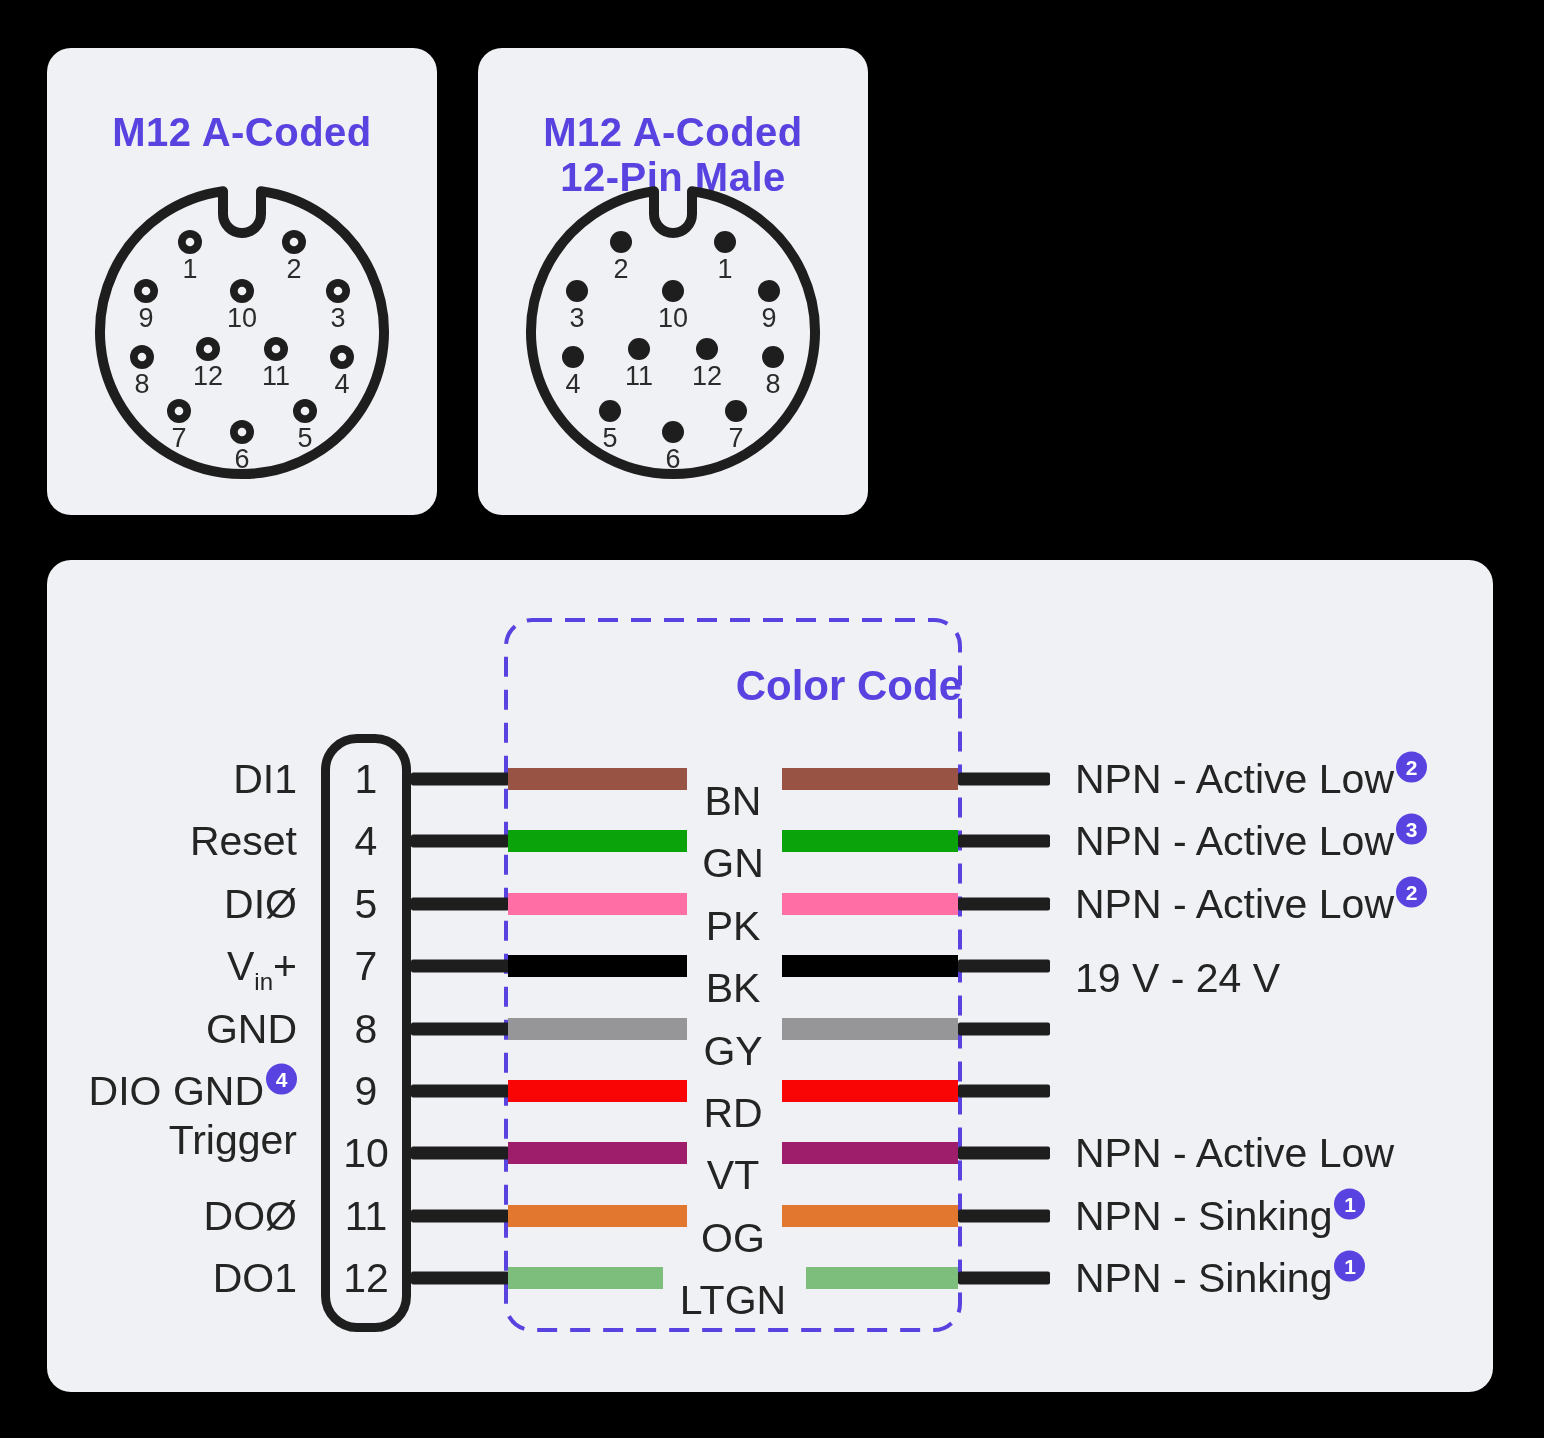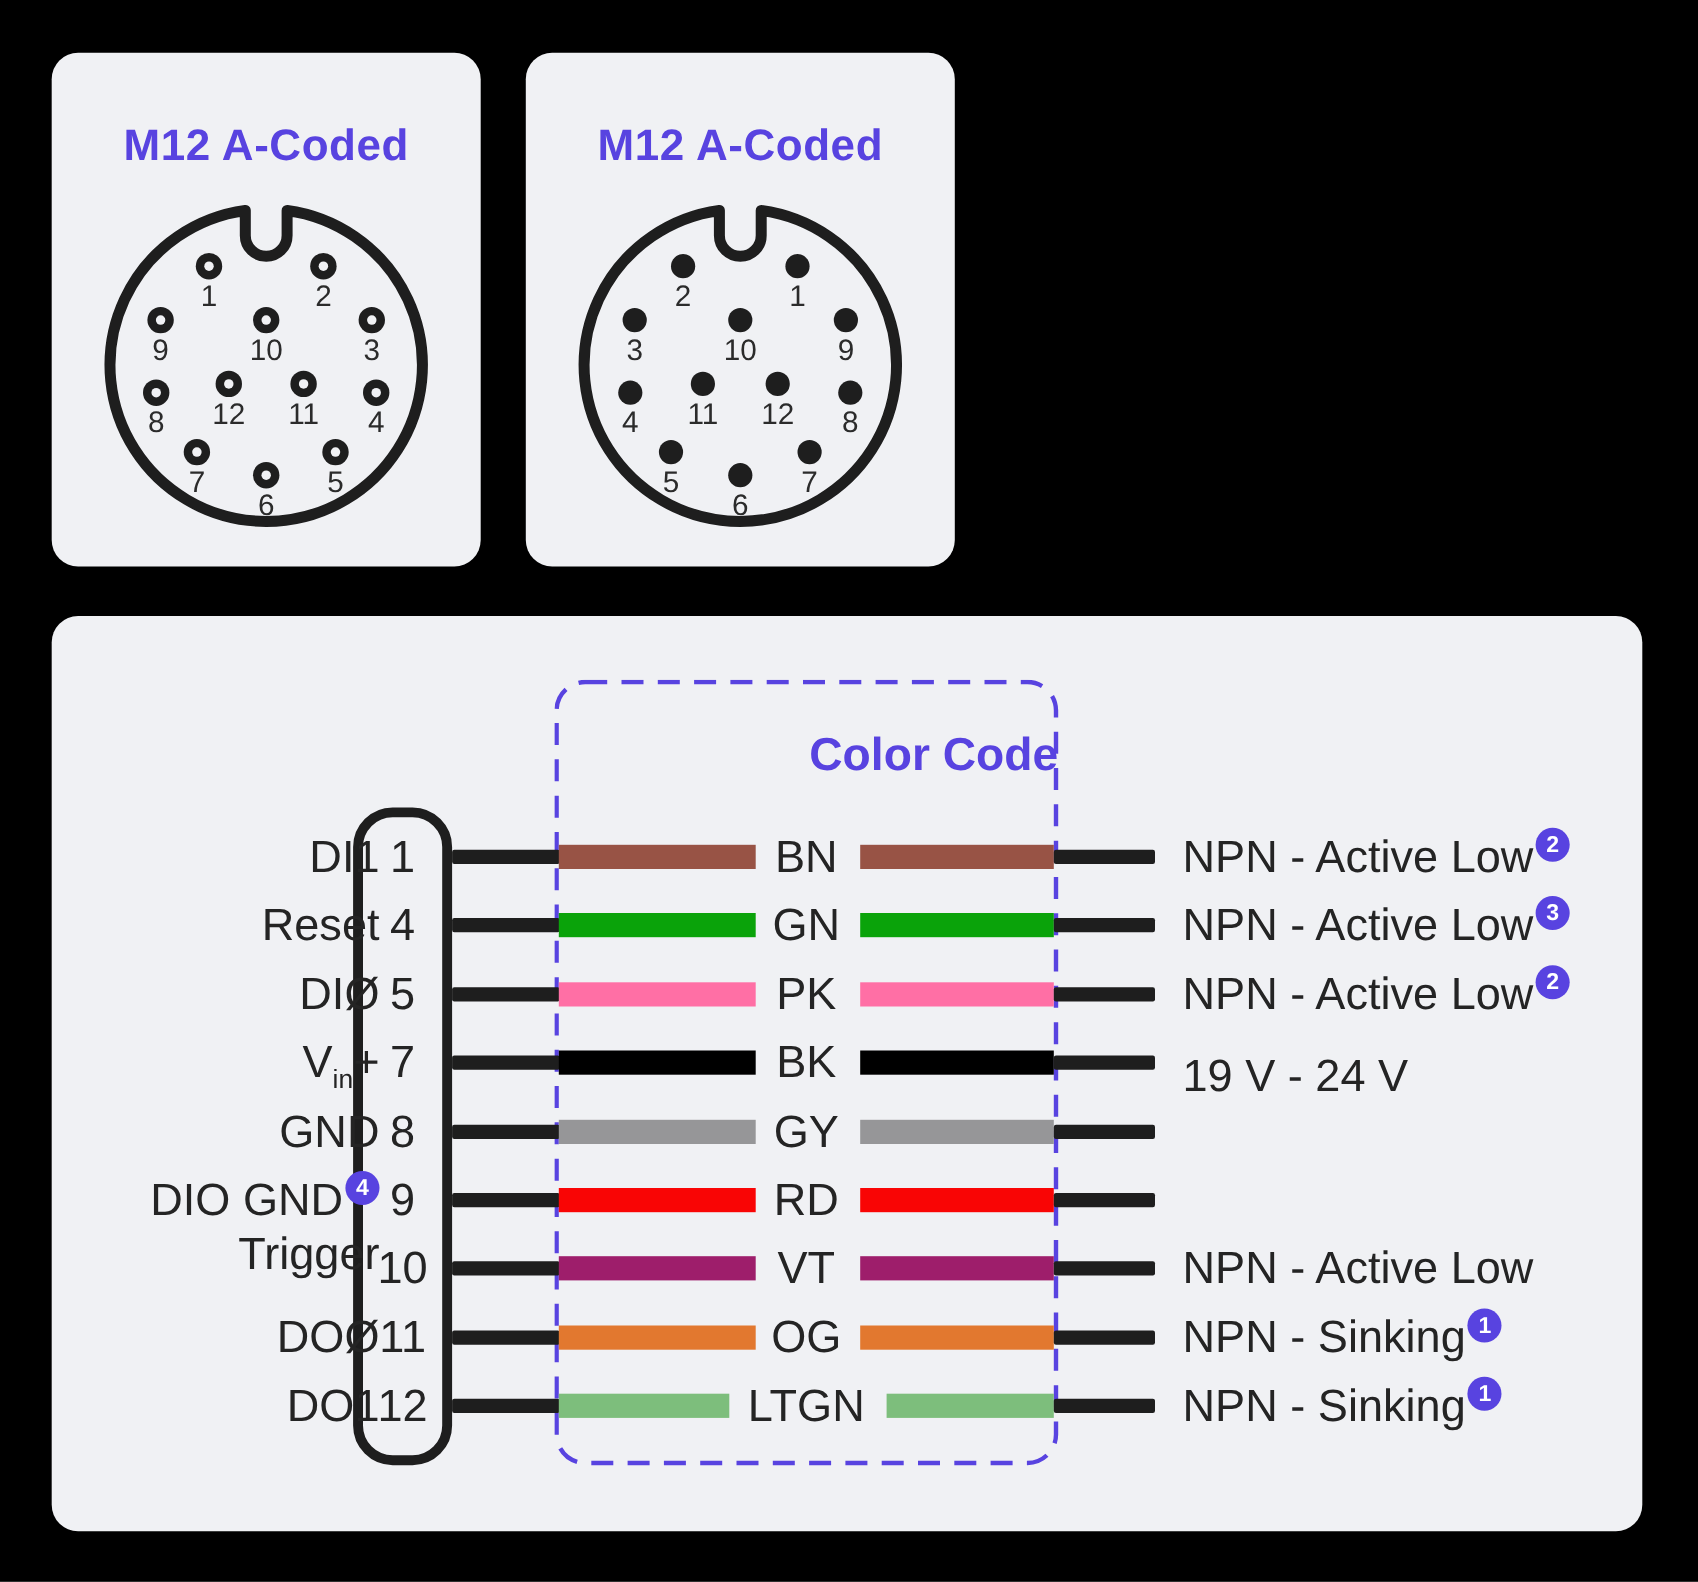--- a/index.html
+++ b/index.html
@@ -42,31 +42,31 @@
     text-align:right;font-size:42px;font-weight:700;color:var(--accent);
   }
   .conn-rect{
     position:absolute;left:274px;top:174px;width:90px;height:598px;
     border:9px solid var(--ink);border-radius:36px;
     box-sizing:border-box;background:transparent;
   }
   .row-el{position:absolute;transform:translateY(-50%);}
   .sig{
     left:0;width:250px;text-align:right;
-    font-size:41px;color:var(--text);white-space:nowrap;padding-left:48px;
+    font-size:41px;color:var(--text);white-space:nowrap;
   }
   .pin-num{
     left:274px;width:90px;text-align:center;
     font-size:41px;color:var(--text);
   }
   .wire{height:13px;background:var(--ink);border-radius:2px;}
   .cbar{height:22px;}
   .abbr{
     left:606px;width:160px;text-align:center;
-    font-size:41px;color:var(--text);white-space:nowrap;
+    font-size:41px;color:var(--text);white-space:nowrap;margin-top:22px;
   }
   .rlab{
     left:1028px;font-size:41px;color:var(--text);white-space:nowrap;
   }
   .badge{
     display:inline-block;width:31px;height:31px;border-radius:50%;
     background:var(--accent);color:#fff;
     font-size:21px;font-weight:700;line-height:31px;text-align:center;
     position:relative;top:-18px;margin-left:2px;
     font-family:"Liberation Sans","DejaVu Sans",sans-serif;
@@ -113,21 +113,21 @@
       <circle cx="258" cy="363" r="12" fill="#1E1E1E"></circle>
       <circle cx="258" cy="363" r="4.3" fill="#F0F1F4"></circle>
       <text x="258" y="399" text-anchor="middle">5</text>
       <circle cx="195" cy="384" r="12" fill="#1E1E1E"></circle>
       <circle cx="195" cy="384" r="4.3" fill="#F0F1F4"></circle>
       <text x="195" y="420" text-anchor="middle">6</text>
     </svg>
 </section>
 
 <section class="panel" id="panel-male">
-  <h2 class="conn-title"><span>M12 A-Coded</span><br></h2>
+  <h2 class="conn-title"><span>M12 A-Coded</span><br><span>12-Pin Male</span></h2>
   <svg class="face-svg" id="svg-male" width="390" height="467" viewBox="0 0 390 467">
       <path d="M 176 143.3 L 176 166 A 19 19 0 0 0 214 166 L 214 143.3 A 142 142 0 1 1 176 143.3" fill="none" stroke="#1E1E1E" stroke-width="10" stroke-linejoin="round" stroke-linecap="round"></path>
       <circle cx="143" cy="194" r="11" fill="#1E1E1E"></circle>
       <text x="143" y="230" text-anchor="middle">2</text>
       <circle cx="247" cy="194" r="11" fill="#1E1E1E"></circle>
       <text x="247" y="230" text-anchor="middle">1</text>
       <circle cx="99" cy="243" r="11" fill="#1E1E1E"></circle>
       <text x="99" y="279" text-anchor="middle">3</text>
       <circle cx="195" cy="243" r="11" fill="#1E1E1E"></circle>
       <text x="195" y="279" text-anchor="middle">10</text>

